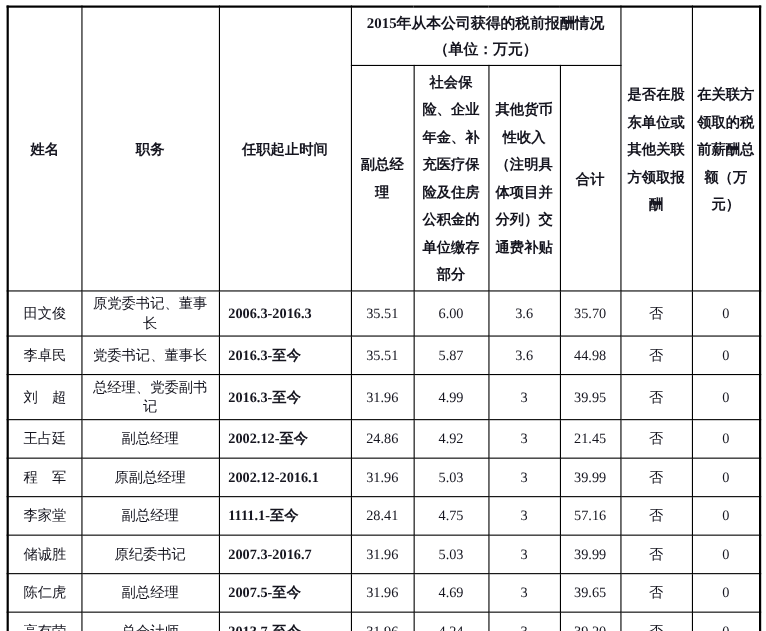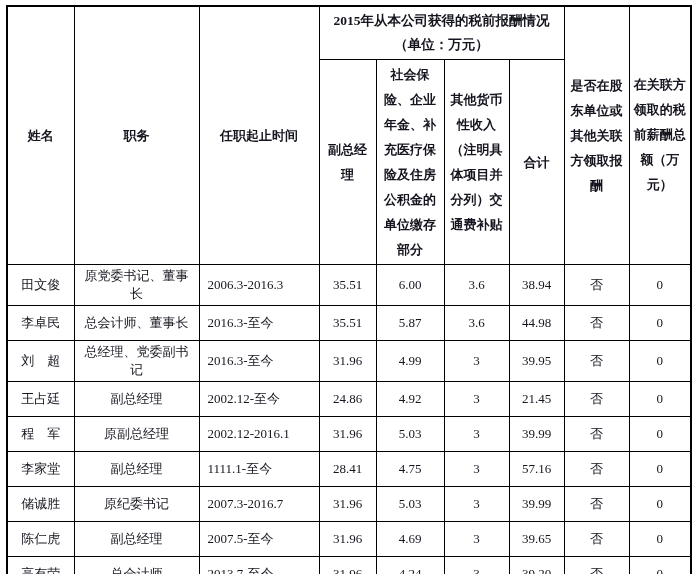--- a/index.html
+++ b/index.html
@@ -33,28 +33,29 @@
   .pay-table th {
     font-weight: bold;
     line-height: 25px;
     padding: 2px 6px;
   }
   th.group-title {
     font-size: 13.5px;
     line-height: 24px;
     padding: 2px 12px;
   }
-  th.narrow-wrap { padding: 2px 0; font-family: Liberation Mono, monospace; }
+  th.narrow-wrap { padding: 2px 0; }
   tr.title-row   { height: 52px; }
   tr.sub-row     { height: 195px; }
   .pay-table tbody tr { height: 35px; padding-left: 36px; }
   .pay-table td { line-height: 18px; padding: 2px 4px; }
   td.cell-term {
     text-align: left;
     padding-left: 8px;
+    font-weight: bold;
   }
 </style>
 </head>
 <body>
 
 <div class="page">
   <table class="pay-table">
     <colgroup>
       <col style="width:67px">
       <col style="width:125px">
@@ -84,27 +85,27 @@
     </thead>
     <tbody>
 
     <tr>
           <td>田文俊</td>
           <td>原党委书记、董事长</td>
           <td class="cell-term">2006.3-2016.3</td>
           <td>35.51</td>
           <td>6.00</td>
           <td>3.6</td>
-          <td>38.94</td>
+          <td>35.70</td>
           <td>否</td>
           <td>0</td>
         </tr>
         <tr>
           <td>李卓民</td>
-          <td>总会计师、董事长</td>
+          <td>党委书记、董事长</td>
           <td class="cell-term">2016.3-至今</td>
           <td>35.51</td>
           <td>5.87</td>
           <td>3.6</td>
           <td>44.98</td>
           <td>否</td>
           <td>0</td>
         </tr>
         <tr>
           <td>刘　超</td>

